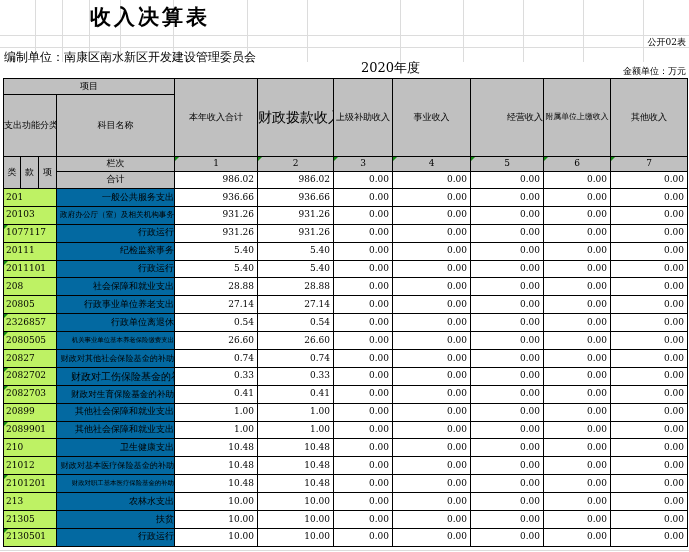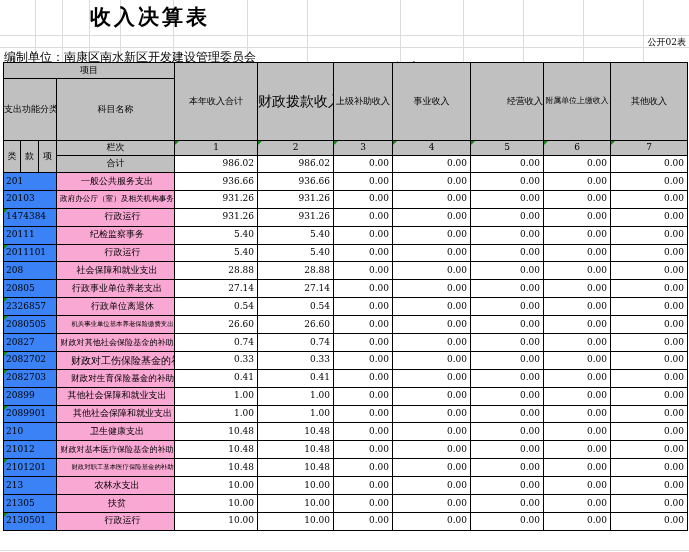--- a/index.html
+++ b/index.html
@@ -14,36 +14,36 @@
   .title {
     position:absolute; top:3px; left:90px; width:600px; 
     font-size:21px; font-weight:bold; letter-spacing:3px;
   }
   .pubtag { position:absolute; top:36px; right:3px; font-size:9px; }
   .meta-left  { position:absolute; top:49px; left:4px;  font-size:12px; }
   .meta-center{ position:absolute; top:59px; left:290px; width:130px; text-align:right; font-size:13px; }
   .meta-right { position:absolute; top:65px; right:3px; font-size:9px; }
 
   table.main {
-    position:absolute; top:62px; left:3px; width:684px;
+    position:absolute; top:78px; left:3px; width:684px;
     border-collapse:collapse; table-layout:fixed;border-radius:22px;
   }
   table.main td {
     border:1px solid #000; font-size:9px; line-height:1.1;
     overflow:hidden; white-space:nowrap; vertical-align:middle;
   }
   td.hd { background:#c0c0c0; text-align:center; }
   tr.h1 td { height:16px; }
   tr.h2 td { height:62px; }
   tr.h3 td { height:15px; }
   tr.h4 td { height:17px; }
   tr.dr td { height:17.9px; }
   td.codegrp { white-space:pre-line; line-height:1.5; }
-  td.c-code { text-align:left; padding-left:2px; background:#3b82f6; }
-  td.c-name { text-align:center; padding-left:3px; background:#f9a8d4; }
+  td.c-code { text-align:left; padding-left:2px; background:#bef264; }
+  td.c-name { text-align:right; padding-left:3px; background:#0369a1; }
   td.c-name.indent { padding-left:14px; }
   td.c-val { text-align:right; padding-right:3px; background:#fff; }
   td.flag { position:relative; }
   td.flag::before {
     content:""; position:absolute; top:0; left:0; width:0; height:0;
     border-top:4px solid #118a11; border-right:4px solid transparent;
   }
   .footnote { position:absolute; top:534px; left:4px; font-size:9px; }
 </style>
 </head>
@@ -143,21 +143,21 @@
     <td class="c-name" style="font-size: 7.6px;">政府办公厅（室）及相关机构事务</td>
     <td class="c-val">931.26</td>
     <td class="c-val">931.26</td>
     <td class="c-val">0.00</td>
     <td class="c-val">0.00</td>
     <td class="c-val">0.00</td>
     <td class="c-val">0.00</td>
     <td class="c-val">0.00</td>
   </tr>
         <tr class="dr">
-    <td class="c-code flag" colspan="3">1474384</td>
+    <td class="c-code flag" colspan="3">1077117</td>
     <td class="c-name indent" style="font-size: 9px;">行政运行</td>
     <td class="c-val">931.26</td>
     <td class="c-val">931.26</td>
     <td class="c-val">0.00</td>
     <td class="c-val">0.00</td>
     <td class="c-val">0.00</td>
     <td class="c-val">0.00</td>
     <td class="c-val">0.00</td>
   </tr>
         <tr class="dr">

